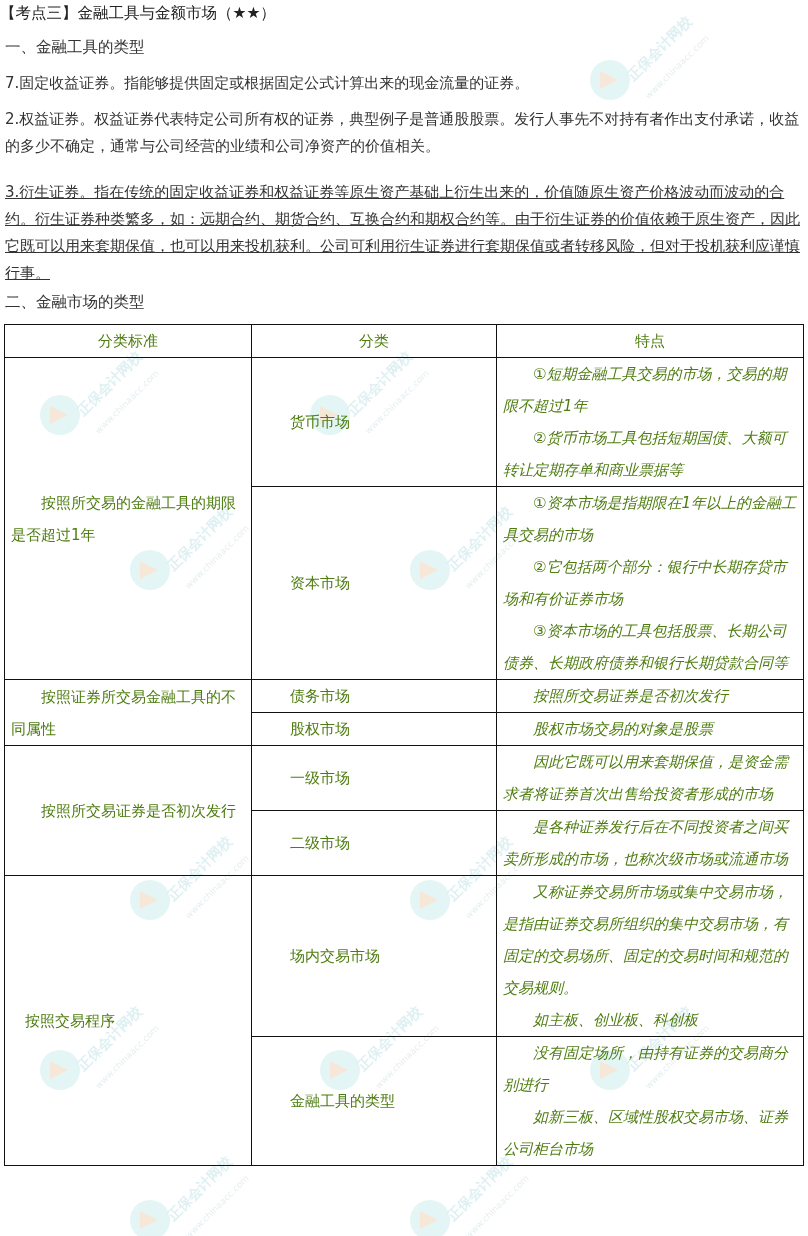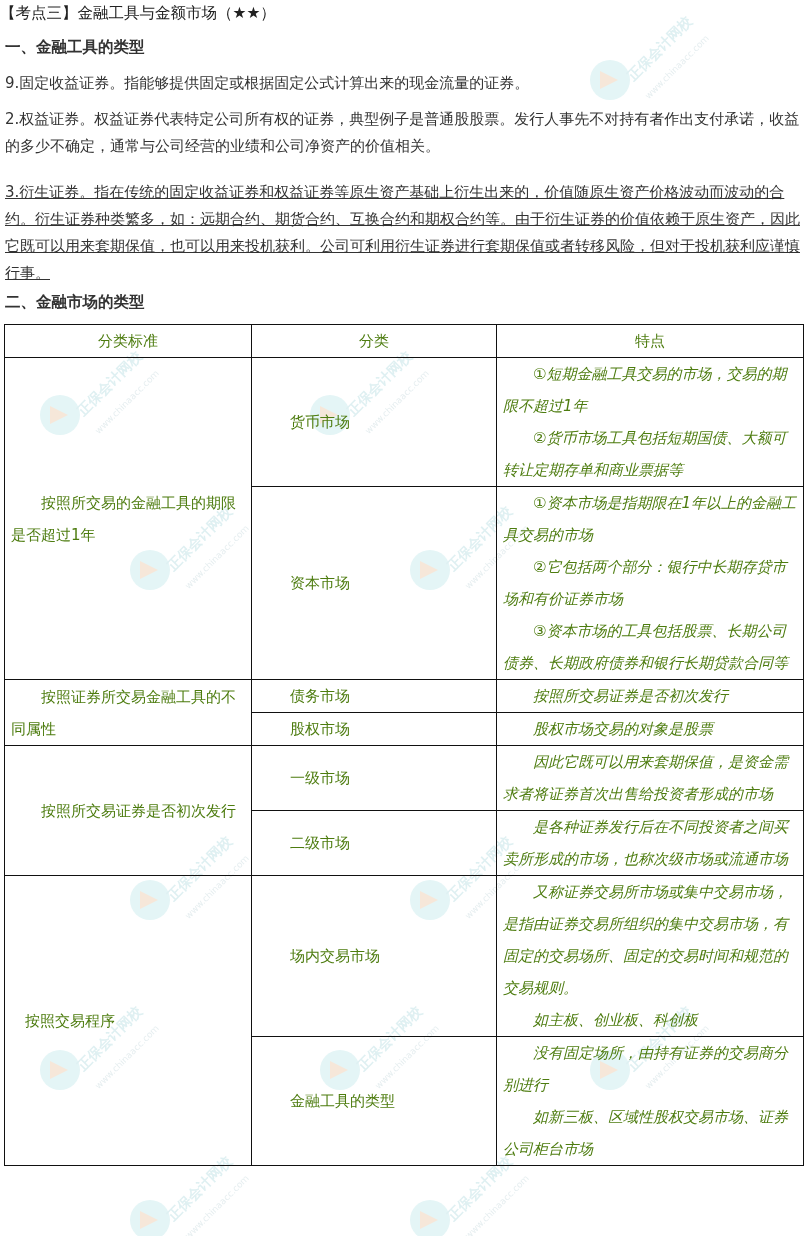--- a/index.html
+++ b/index.html
@@ -25,21 +25,21 @@
   }
   .wm .url {
     position: absolute; left: 44px; top: 22px; transform: rotate(-45deg);
     font-size: 9px; color: #e6eef0; white-space: nowrap;
   }
   .content { position: absolute; left: 0; top: 0; width: 808px; z-index: 1; }
   .title {
     position: absolute; left: 0px; top: 3px; font-weight: normal; font-size: 15.5px;
     color: #222;
   }
-  .h2 { position: absolute; left: 5px; font-weight: bold; font-size: 15.5px; color: #333; }
+  .h2 { position: absolute; left: 5px; font-weight: normal; font-size: 15.5px; color: #333; }
   .para {
     position: absolute; left: 5px; width: 798px; font-size: 15px; line-height: 27px;
     color: #333;
   }
   table.grid {
     position: absolute; left: 4px; top: 324px; width: 800px;
     border-collapse: collapse; table-layout: fixed; font-size: 15px; color: #4d7c0f;
   }
   table.grid td, table.grid th {
     border: 1.5px solid #111; padding: 0 6px; vertical-align: middle;
@@ -127,21 +127,21 @@
       <div class="circle"></div>
       <div class="tri"></div>
       <span class="txt">正保会计网校</span>
       <span class="url">www.chinaacc.com</span>
     </div>
 </div>
 
 <div class="content">
   <div class="title">【考点三】金融工具与金额市场（★★）</div>
   <div class="h2" style="top:37px;">一、金融工具的类型</div>
-  <div class="para" style="top:70px;">9.固定收益证券。指能够提供固定或根据固定公式计算出来的现金流量的证券。</div>
+  <div class="para" style="top:70px;">7.固定收益证券。指能够提供固定或根据固定公式计算出来的现金流量的证券。</div>
   <div class="para" style="top:106px;">2.权益证券。权益证券代表特定公司所有权的证券，典型例子是普通股股票。发行人事先不对持有者作出支付承诺，收益的多少不确定，通常与公司经营的业绩和公司净资产的价值相关。</div>
   <div class="para" style="top:179px;text-decoration:underline;">3.衍生证券。指在传统的固定收益证券和权益证券等原生资产基础上衍生出来的，价值随原生资产价格波动而波动的合约。衍生证券种类繁多，如：远期合约、期货合约、互换合约和期权合约等。由于衍生证券的价值依赖于原生资产，因此它既可以用来套期保值，也可以用来投机获利。公司可利用衍生证券进行套期保值或者转移风险，但对于投机获利应谨慎行事。</div>
   <div class="h2" style="top:292px;">二、金融市场的类型</div>
 
   <table class="grid">
     <colgroup>
         <col class="col1">
         <col class="col2">
         <col class="col3">
       </colgroup>

